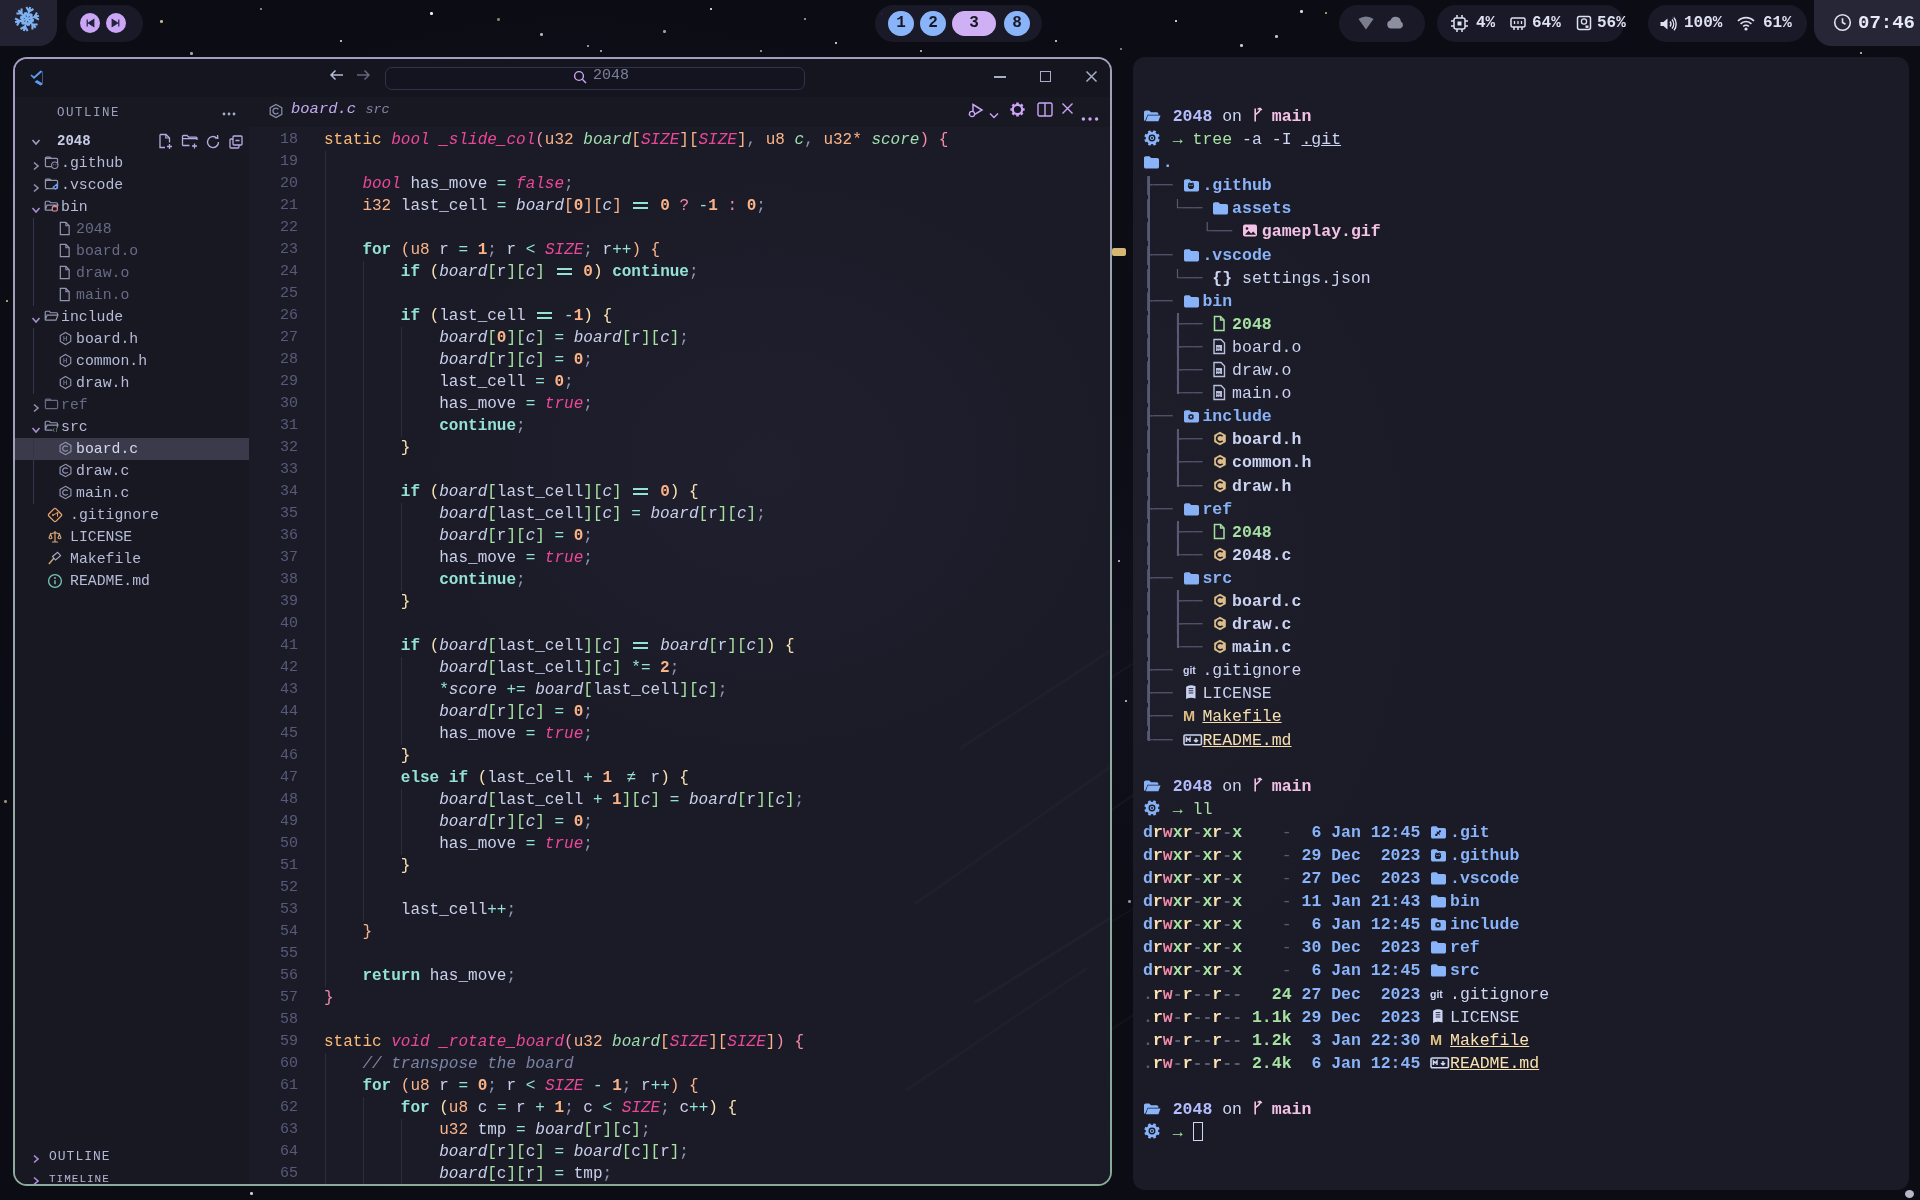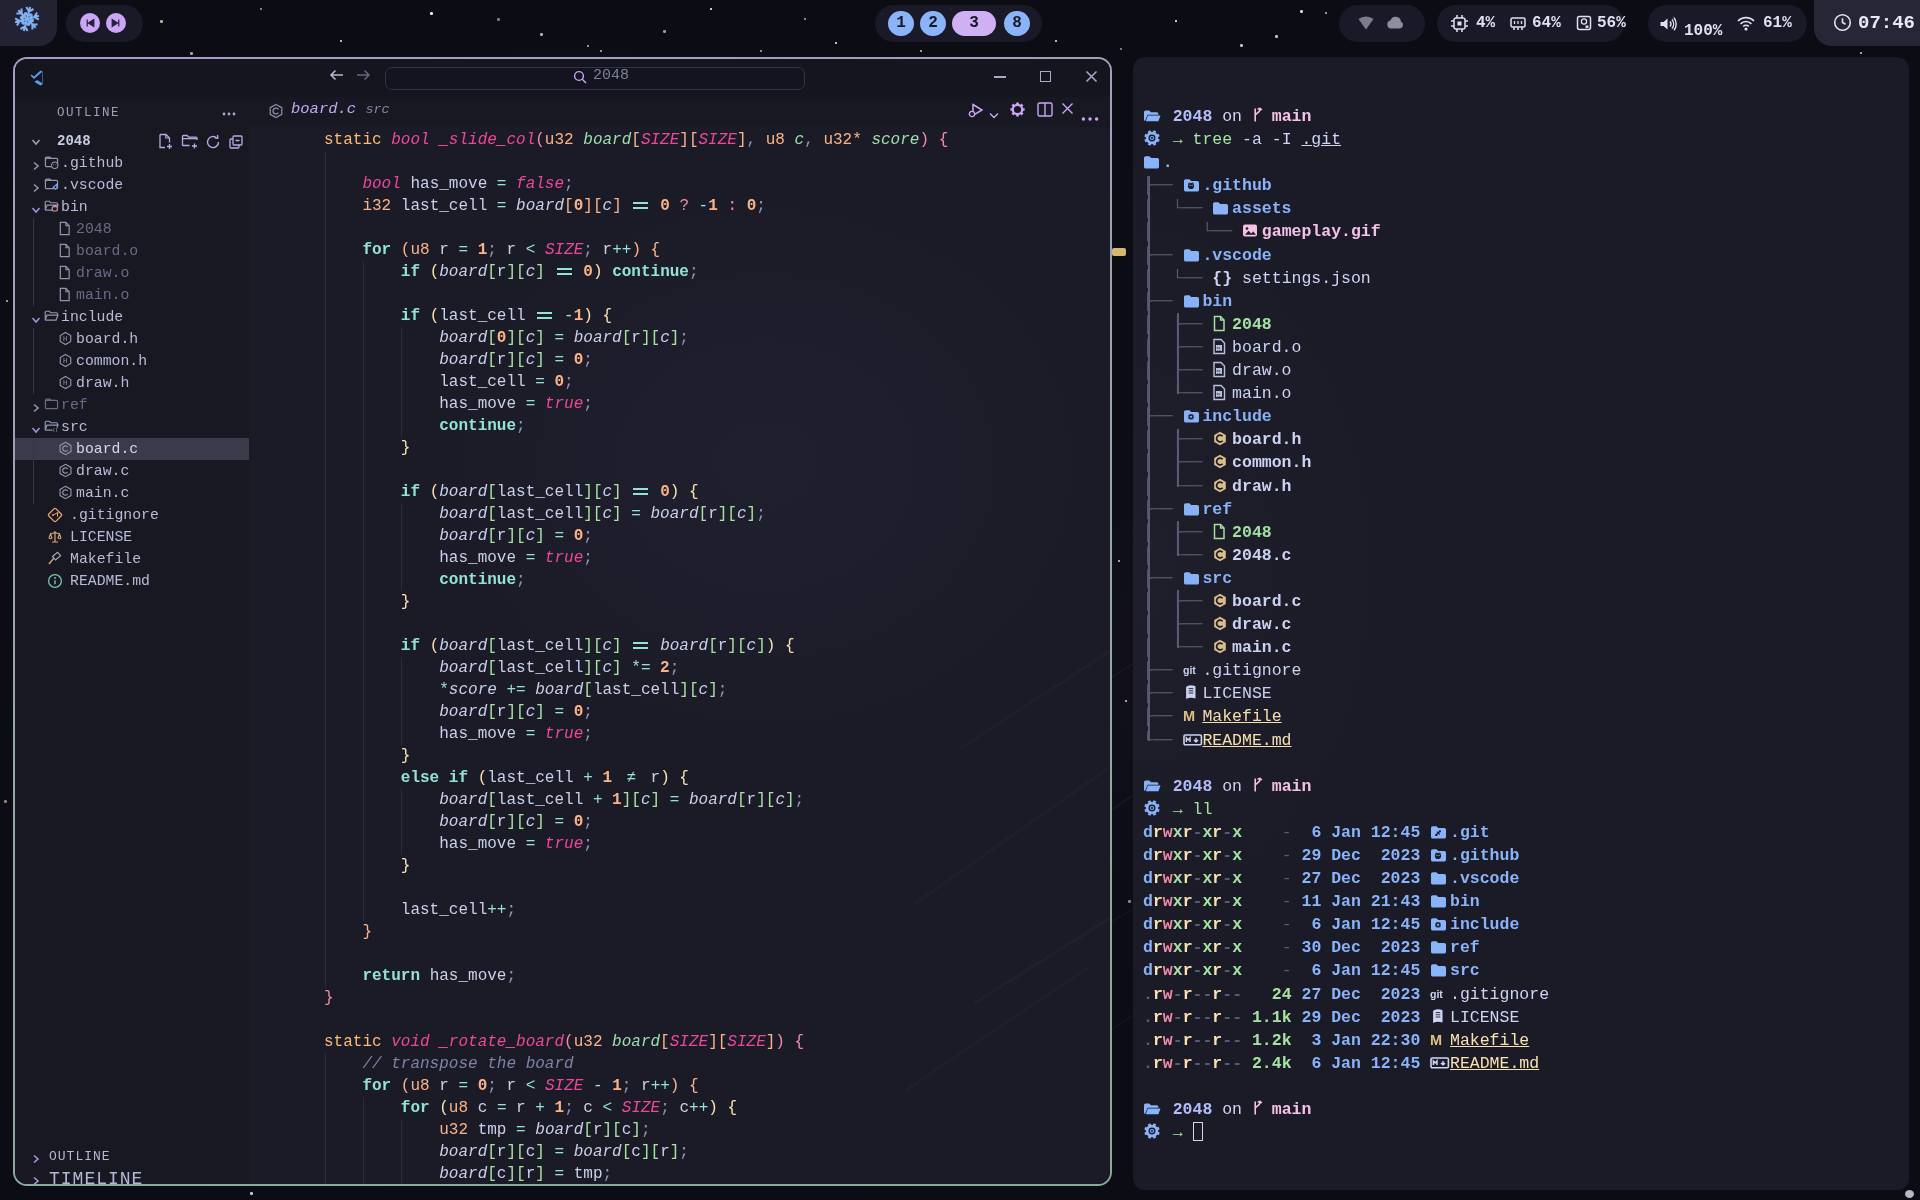--- a/index.html
+++ b/index.html
@@ -153,21 +153,21 @@
         <rect x="2.5" y="2.5" width="13" height="13" rx="2" stroke="#dde1f0" stroke-width="1.5"></rect>
         <circle cx="9" cy="7.5" r="2.6" stroke="#dde1f0" stroke-width="1.3"></circle>
         <rect x="10.5" y="11.5" width="3" height="2.4" fill="#dde1f0"></rect>
       </svg></div>
     <div class="abs bartxt" style="left:1597px;top:5px">56%</div>
     <div class="pill" style="left:1648px;width:159px"></div>
     <div class="abs" style="left:1658px;top:15px"><svg width="20" height="18" viewBox="0 0 19 18" fill="none">
         <path d="M2 7h3l4-3.5v11L5 11H2V7z" fill="#dde1f0"></path>
         <path d="M11.5 6.5a4 4 0 010 5M13.5 4.5a7 7 0 010 9M15.5 2.8a10 10 0 010 12.4" stroke="#dde1f0" stroke-width="1.4"></path>
       </svg></div>
-    <div class="abs bartxtt bartxt" style="left:1684px;top:13px">100%</div>
+    <div class="abs bartxtt bartxt" style="left:1684px;top:5px">100%</div>
     <div class="abs" style="left:1736px;top:14px"><svg width="20" height="18" viewBox="0 0 20 18" fill="none">
         <path d="M2 7a11 11 0 0116 0M4.6 9.8a7.5 7.5 0 0110.8 0M7.2 12.5a4 4 0 015.6 0" stroke="#dde1f0" stroke-width="1.7"></path>
         <circle cx="10" cy="15" r="1.6" fill="#dde1f0"></circle>
       </svg></div>
     <div class="abs bartxt" style="left:1763px;top:5px">61%</div>
     <div class="cornerbox" style="left:1814px;width:106px;border-radius:0 0 0 18px;background:#262637"></div>
     <div class="abs" style="left:1833px;top:13px"><svg width="19" height="19" viewBox="0 0 19 19" fill="none">
         <circle cx="9.5" cy="9.5" r="7.8" stroke="#dde1f0" stroke-width="1.6"></circle>
         <path d="M9.5 5.2v4.3l3 1.8" stroke="#dde1f0" stroke-width="1.6"></path>
       </svg></div>
@@ -428,21 +428,69 @@
         <div class="ig" style="left:18px;top:159px;height:88px;background:#34344a"></div>
         <div class="ig" style="left:18px;top:269px;height:66px;background:#34344a"></div>
         <div class="ig" style="left:18px;top:379px;height:66px;background:#34344a"></div>
         <div class="abs" style="left:16px;top:1092px"><svg width="10" height="10" viewBox="0 0 10 10" fill="none">
             <path d="M3 1.5l4 3.5-4 3.5" stroke="#b08fe0" stroke-width="1.6"></path>
           </svg></div>
         <div class="abs" style="left:34px;top:1087px;color:#b2b8d4;font-size:13px;letter-spacing:1px;line-height:22px">OUTLINE</div>
         <div class="abs" style="left:16px;top:1114px"><svg width="10" height="10" viewBox="0 0 10 10" fill="none">
             <path d="M3 1.5l4 3.5-4 3.5" stroke="#b08fe0" stroke-width="1.6"></path>
           </svg></div>
-        <div class="abs" style="left:34px;top:1109px;color:#b2b8d4;font-size:18px;letter-spacing:1px;line-height:22px">TIMELINE</div>
+        <div class="abs" style="left:34px;top:1109px;color:#b2b8d4;font-size:11px;letter-spacing:1px;line-height:22px">TIMELINE</div>
+        <div id="gut">18
+19
+20
+21
+22
+23
+24
+25
+26
+27
+28
+29
+30
+31
+32
+33
+34
+35
+36
+37
+38
+39
+40
+41
+42
+43
+44
+45
+46
+47
+48
+49
+50
+51
+52
+53
+54
+55
+56
+57
+58
+59
+60
+61
+62
+63
+64
+65</div>
         <div id="code"><div style="height:22px"><span class="st">static</span> <span class="tb">bool</span> <span class="tb">_slide_col</span><span class="b1">(</span><span class="ty">u32</span> <span class="pg">board</span><span class="b2">[</span><span class="tb">SIZE</span><span class="b2">][</span><span class="tb">SIZE</span><span class="b2">]</span><span class="pt">,</span> <span class="ty">u8</span> <span class="pg">c</span><span class="pt">,</span> <span class="ty">u32*</span> <span class="pg">score</span><span class="b1">)</span> <span class="b1">{</span></div><div style="height:22px"></div><div style="height:22px">    <span class="tb">bool</span> <span class="vr">has_move</span> <span class="op">=</span> <span class="tb">false</span><span class="pt">;</span></div><div style="height:22px">    <span class="ty">i32</span> <span class="vr">last_cell</span> <span class="op">=</span> <span class="pi">board</span><span class="b2">[</span><span class="nu">0</span><span class="b2">][</span><span class="pi">c</span><span class="b2">]</span> <span class="op eq"></span> <span class="nu">0</span> <span class="qp">?</span> <span class="op">-</span><span class="nu">1</span> <span class="qp">:</span> <span class="nu">0</span><span class="pt">;</span></div><div style="height:22px"></div><div style="height:22px">    <span class="kw">for</span> <span class="b2">(</span><span class="ty">u8</span> <span class="vr">r</span> <span class="op">=</span> <span class="nu">1</span><span class="pt">;</span> <span class="vr">r</span> <span class="op">&lt;</span> <span class="tb">SIZE</span><span class="pt">;</span> <span class="vr">r</span><span class="op">++</span><span class="b2">)</span> <span class="b2">{</span></div><div style="height:22px">        <span class="kw">if</span> <span class="b3">(</span><span class="pi">board</span><span class="b4">[</span><span class="vr">r</span><span class="b4">][</span><span class="pi">c</span><span class="b4">]</span> <span class="op eq"></span> <span class="nu">0</span><span class="b3">)</span> <span class="kw">continue</span><span class="pt">;</span></div><div style="height:22px"></div><div style="height:22px">        <span class="kw">if</span> <span class="b3">(</span><span class="vr">last_cell</span> <span class="op eq"></span> <span class="op">-</span><span class="nu">1</span><span class="b3">)</span> <span class="b3">{</span></div><div style="height:22px">            <span class="pi">board</span><span class="b4">[</span><span class="nu">0</span><span class="b4">][</span><span class="pi">c</span><span class="b4">]</span> <span class="op">=</span> <span class="pi">board</span><span class="b4">[</span><span class="vr">r</span><span class="b4">][</span><span class="pi">c</span><span class="b4">]</span><span class="pt">;</span></div><div style="height:22px">            <span class="pi">board</span><span class="b4">[</span><span class="vr">r</span><span class="b4">][</span><span class="pi">c</span><span class="b4">]</span> <span class="op">=</span> <span class="nu">0</span><span class="pt">;</span></div><div style="height:22px">            <span class="vr">last_cell</span> <span class="op">=</span> <span class="nu">0</span><span class="pt">;</span></div><div style="height:22px">            <span class="vr">has_move</span> <span class="op">=</span> <span class="tb">true</span><span class="pt">;</span></div><div style="height:22px">            <span class="kw">continue</span><span class="pt">;</span></div><div style="height:22px">        <span class="b3">}</span></div><div style="height:22px"></div><div style="height:22px">        <span class="kw">if</span> <span class="b3">(</span><span class="pi">board</span><span class="b4">[</span><span class="vr">last_cell</span><span class="b4">][</span><span class="pi">c</span><span class="b4">]</span> <span class="op eq"></span> <span class="nu">0</span><span class="b3">)</span> <span class="b3">{</span></div><div style="height:22px">            <span class="pi">board</span><span class="b4">[</span><span class="vr">last_cell</span><span class="b4">][</span><span class="pi">c</span><span class="b4">]</span> <span class="op">=</span> <span class="pi">board</span><span class="b4">[</span><span class="vr">r</span><span class="b4">][</span><span class="pi">c</span><span class="b4">]</span><span class="pt">;</span></div><div style="height:22px">            <span class="pi">board</span><span class="b4">[</span><span class="vr">r</span><span class="b4">][</span><span class="pi">c</span><span class="b4">]</span> <span class="op">=</span> <span class="nu">0</span><span class="pt">;</span></div><div style="height:22px">            <span class="vr">has_move</span> <span class="op">=</span> <span class="tb">true</span><span class="pt">;</span></div><div style="height:22px">            <span class="kw">continue</span><span class="pt">;</span></div><div style="height:22px">        <span class="b3">}</span></div><div style="height:22px"></div><div style="height:22px">        <span class="kw">if</span> <span class="b3">(</span><span class="pi">board</span><span class="b4">[</span><span class="vr">last_cell</span><span class="b4">][</span><span class="pi">c</span><span class="b4">]</span> <span class="op eq"></span> <span class="pi">board</span><span class="b4">[</span><span class="vr">r</span><span class="b4">][</span><span class="pi">c</span><span class="b4">]</span><span class="b3">)</span> <span class="b3">{</span></div><div style="height:22px">            <span class="pi">board</span><span class="b4">[</span><span class="vr">last_cell</span><span class="b4">][</span><span class="pi">c</span><span class="b4">]</span> <span class="op">*=</span> <span class="nu">2</span><span class="pt">;</span></div><div style="height:22px">            <span class="op">*</span><span class="pi">score</span> <span class="op">+=</span> <span class="pi">board</span><span class="b4">[</span><span class="vr">last_cell</span><span class="b4">][</span><span class="pi">c</span><span class="b4">]</span><span class="pt">;</span></div><div style="height:22px">            <span class="pi">board</span><span class="b4">[</span><span class="vr">r</span><span class="b4">][</span><span class="pi">c</span><span class="b4">]</span> <span class="op">=</span> <span class="nu">0</span><span class="pt">;</span></div><div style="height:22px">            <span class="vr">has_move</span> <span class="op">=</span> <span class="tb">true</span><span class="pt">;</span></div><div style="height:22px">        <span class="b3">}</span></div><div style="height:22px">        <span class="kw">else</span> <span class="kw">if</span> <span class="b3">(</span><span class="vr">last_cell</span> <span class="op">+</span> <span class="nu">1</span> <span class="op"><span class="ne">≠</span></span> <span class="vr">r</span><span class="b3">)</span> <span class="b3">{</span></div><div style="height:22px">            <span class="pi">board</span><span class="b4">[</span><span class="vr">last_cell</span> <span class="op">+</span> <span class="nu">1</span><span class="b4">][</span><span class="pi">c</span><span class="b4">]</span> <span class="op">=</span> <span class="pi">board</span><span class="b4">[</span><span class="vr">r</span><span class="b4">][</span><span class="pi">c</span><span class="b4">]</span><span class="pt">;</span></div><div style="height:22px">            <span class="pi">board</span><span class="b4">[</span><span class="vr">r</span><span class="b4">][</span><span class="pi">c</span><span class="b4">]</span> <span class="op">=</span> <span class="nu">0</span><span class="pt">;</span></div><div style="height:22px">            <span class="vr">has_move</span> <span class="op">=</span> <span class="tb">true</span><span class="pt">;</span></div><div style="height:22px">        <span class="b3">}</span></div><div style="height:22px"></div><div style="height:22px">        <span class="vr">last_cell</span><span class="op">++</span><span class="pt">;</span></div><div style="height:22px">    <span class="b2">}</span></div><div style="height:22px"></div><div style="height:22px">    <span class="kw">return</span> <span class="vr">has_move</span><span class="pt">;</span></div><div style="height:22px"><span class="b1">}</span></div><div style="height:22px"></div><div style="height:22px"><span class="st">static</span> <span class="tb">void</span> <span class="tb">_rotate_board</span><span class="b1">(</span><span class="ty">u32</span> <span class="pg">board</span><span class="b2">[</span><span class="tb">SIZE</span><span class="b2">][</span><span class="tb">SIZE</span><span class="b2">]</span><span class="b1">)</span> <span class="b1">{</span></div><div style="height:22px">    <span class="cm">// transpose the board</span></div><div style="height:22px">    <span class="kw">for</span> <span class="b2">(</span><span class="ty">u8</span> <span class="vr">r</span> <span class="op">=</span> <span class="nu">0</span><span class="pt">;</span> <span class="vr">r</span> <span class="op">&lt;</span> <span class="tb">SIZE</span> <span class="op">-</span> <span class="nu">1</span><span class="pt">;</span> <span class="vr">r</span><span class="op">++</span><span class="b2">)</span> <span class="b2">{</span></div><div style="height:22px">        <span class="kw">for</span> <span class="b3">(</span><span class="ty">u8</span> <span class="vr">c</span> <span class="op">=</span> <span class="vr">r</span> <span class="op">+</span> <span class="nu">1</span><span class="pt">;</span> <span class="vr">c</span> <span class="op">&lt;</span> <span class="tb">SIZE</span><span class="pt">;</span> <span class="vr">c</span><span class="op">++</span><span class="b3">)</span> <span class="b3">{</span></div><div style="height:22px">            <span class="ty">u32</span> <span class="vr">tmp</span> <span class="op">=</span> <span class="pi">board</span><span class="b4">[</span><span class="vr">r</span><span class="b4">][</span><span class="vr">c</span><span class="b4">]</span><span class="pt">;</span></div><div style="height:22px">            <span class="pi">board</span><span class="b4">[</span><span class="vr">r</span><span class="b4">][</span><span class="vr">c</span><span class="b4">]</span> <span class="op">=</span> <span class="pi">board</span><span class="b4">[</span><span class="vr">c</span><span class="b4">][</span><span class="vr">r</span><span class="b4">]</span><span class="pt">;</span></div><div style="height:22px">            <span class="pi">board</span><span class="b4">[</span><span class="vr">c</span><span class="b4">][</span><span class="vr">r</span><span class="b4">]</span> <span class="op">=</span> <span class="vr">tmp</span><span class="pt">;</span></div></div>
         <div class="ig" style="left:310px;top:92px;height:836px"></div>
         <div class="ig" style="left:310px;top:994px;height:132px"></div>
         <div class="ig" style="left:348px;top:202px;height:660px"></div>
         <div class="ig" style="left:348px;top:1038px;height:88px"></div>
         <div class="ig" style="left:386px;top:268px;height:110px"></div>
         <div class="ig" style="left:386px;top:444px;height:88px"></div>
         <div class="ig" style="left:386px;top:598px;height:88px"></div>
         <div class="ig" style="left:386px;top:730px;height:66px"></div>
         <div class="ig" style="left:386px;top:1060px;height:66px"></div>

